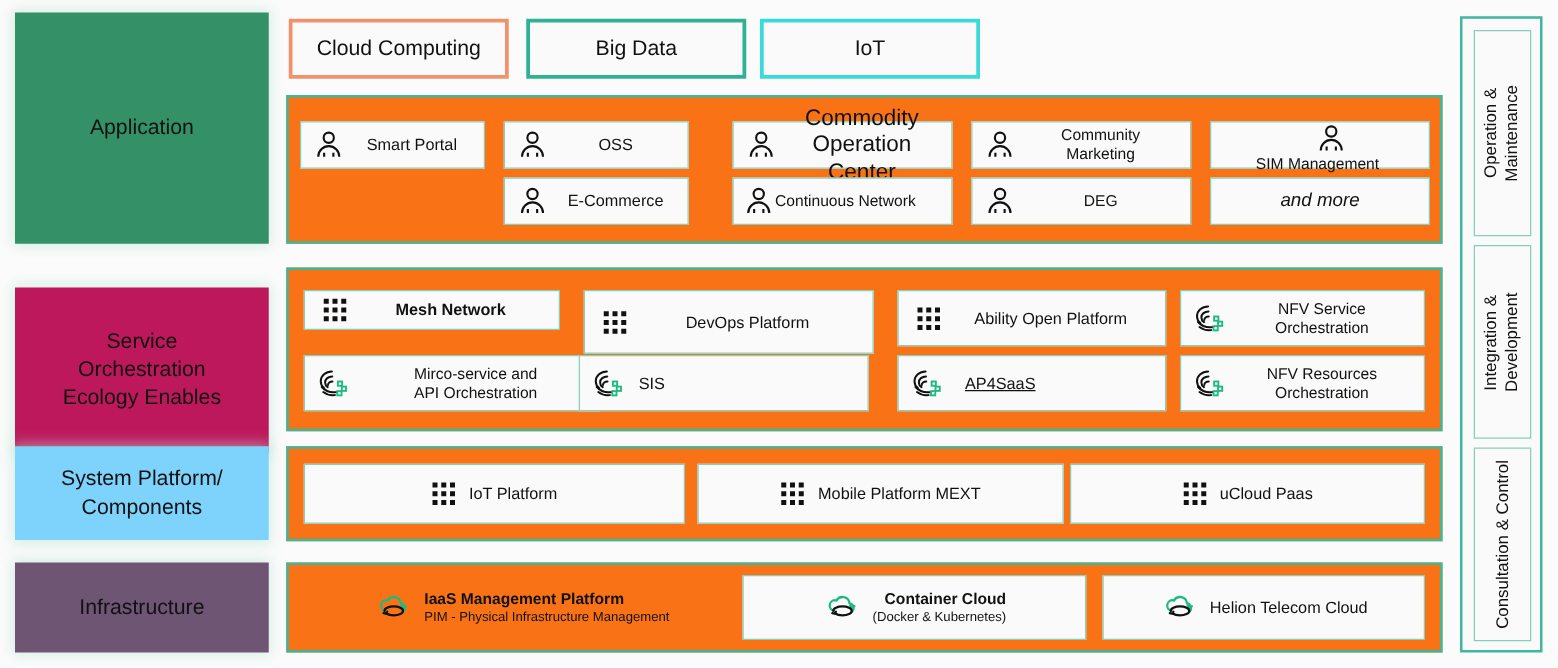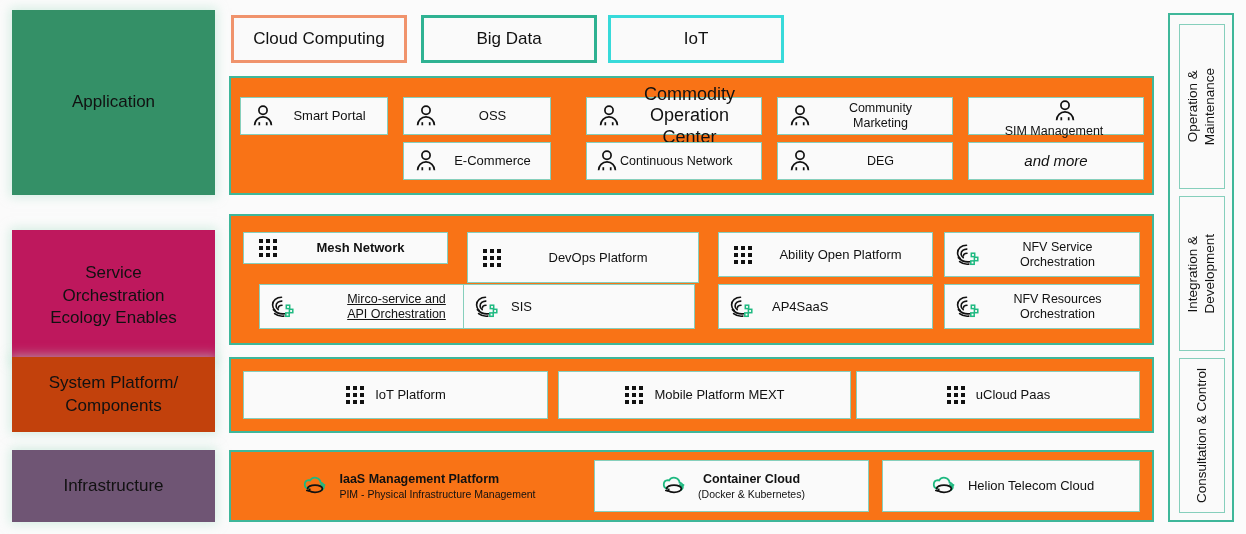--- a/index.html
+++ b/index.html
@@ -140,21 +140,21 @@
   <div class="layer-label" style="left: 12px; top: 10px; width: 203px; height: 185px; background: rgb(52, 144, 103);">
     <span>Application</span>
   </div>
 
   <div class="layer-label" style="left: 12px; top: 214px; width: 203px; height: 132px; white-space: pre-line; background: #be185d; margin-top: 16px;">
     <span>Service
 Orchestration
 Ecology Enables</span>
   </div>
 
-  <div class="layer-label" style="left: 12px; top: 357px; width: 203px; height: 75px; white-space: pre-line; background: #c2410c;">
+  <div class="layer-label" style="left: 12px; top: 357px; width: 203px; height: 75px; white-space: pre-line; background: #7dd3fc;">
     <span>System Platform/
 Components</span>
   </div>
 
   <div class="layer-label" style="left: 12px; top: 450px; width: 203px; height: 72px; background: rgb(111, 85, 116);">
     <span>Infrastructure</span>
   </div>
 
   <div class="cat-tab" style="left: 231px; top: 15px; width: 176px; height: 48px; border-color: rgb(240, 147, 108);">
     <span>Cloud Computing</span>
@@ -335,21 +335,21 @@
           <path d="M5.6 18.6c2.6 2 6 2.9 9.3 2.5" fill="none" stroke="#111" stroke-width="1.6" stroke-linecap="round"></path>
           <rect x="17.3" y="10.2" width="3.4" height="3.4" fill="none" stroke="#1eb980" stroke-width="1.5"></rect>
           <rect x="20.4" y="14.3" width="3.4" height="3.4" fill="none" stroke="#1eb980" stroke-width="1.5"></rect>
           <rect x="16.8" y="17.9" width="3.4" height="3.4" fill="none" stroke="#1eb980" stroke-width="1.5"></rect>
         </svg>
       </span>
       <span class="tile-text" style="white-space:pre-line;">NFV Service
 Orchestration</span>
     </div>
 
-    <div class="tile" style="left:28px; top:68px; width:237px; height:45px; font-size:12.5px;text-decoration:underline;">
+    <div class="tile" style="left:12px; top:68px; width:237px; height:45px; font-size:12.5px;">
       <span class="icon icon-orch">
         <svg viewBox="0 0 26 24">
           <path d="M12.5 2.2C7.6 2.2 3.6 5.6 3.6 9.9c0 2.2 1 4.2 2.7 5.6" fill="none" stroke="#111" stroke-width="1.6" stroke-linecap="round"></path>
           <path d="M12.8 6.1C9.7 6.1 7.1 8.2 7.1 10.9c0 1.5.8 2.9 2.1 3.8" fill="none" stroke="#111" stroke-width="1.6" stroke-linecap="round"></path>
           <path d="M13 10.2c-2 0-3.6 1.2-3.6 2.8" fill="none" stroke="#111" stroke-width="1.6" stroke-linecap="round"></path>
           <path d="M4.4 14.6c2.8 3.1 7.2 4.7 11.6 4.1" fill="none" stroke="#111" stroke-width="1.6" stroke-linecap="round"></path>
           <path d="M5.6 18.6c2.6 2 6 2.9 9.3 2.5" fill="none" stroke="#111" stroke-width="1.6" stroke-linecap="round"></path>
           <rect x="17.3" y="10.2" width="3.4" height="3.4" fill="none" stroke="#1eb980" stroke-width="1.5"></rect>
           <rect x="20.4" y="14.3" width="3.4" height="3.4" fill="none" stroke="#1eb980" stroke-width="1.5"></rect>
           <rect x="16.8" y="17.9" width="3.4" height="3.4" fill="none" stroke="#1eb980" stroke-width="1.5"></rect>
@@ -381,21 +381,21 @@
           <path d="M12.5 2.2C7.6 2.2 3.6 5.6 3.6 9.9c0 2.2 1 4.2 2.7 5.6" fill="none" stroke="#111" stroke-width="1.6" stroke-linecap="round"></path>
           <path d="M12.8 6.1C9.7 6.1 7.1 8.2 7.1 10.9c0 1.5.8 2.9 2.1 3.8" fill="none" stroke="#111" stroke-width="1.6" stroke-linecap="round"></path>
           <path d="M13 10.2c-2 0-3.6 1.2-3.6 2.8" fill="none" stroke="#111" stroke-width="1.6" stroke-linecap="round"></path>
           <path d="M4.4 14.6c2.8 3.1 7.2 4.7 11.6 4.1" fill="none" stroke="#111" stroke-width="1.6" stroke-linecap="round"></path>
           <path d="M5.6 18.6c2.6 2 6 2.9 9.3 2.5" fill="none" stroke="#111" stroke-width="1.6" stroke-linecap="round"></path>
           <rect x="17.3" y="10.2" width="3.4" height="3.4" fill="none" stroke="#1eb980" stroke-width="1.5"></rect>
           <rect x="20.4" y="14.3" width="3.4" height="3.4" fill="none" stroke="#1eb980" stroke-width="1.5"></rect>
           <rect x="16.8" y="17.9" width="3.4" height="3.4" fill="none" stroke="#1eb980" stroke-width="1.5"></rect>
         </svg>
       </span>
-      <span class="tile-text" style="text-align:left; padding-left:18px;">AP4SaaS</span>
+      <span class="tile-text" style="text-align:left; padding-left:18px;text-decoration:underline;">AP4SaaS</span>
     </div>
 
     <div class="tile" style="left:713px; top:68px; width:196px; height:45px; font-size:12.5px;">
       <span class="icon icon-orch">
         <svg viewBox="0 0 26 24">
           <path d="M12.5 2.2C7.6 2.2 3.6 5.6 3.6 9.9c0 2.2 1 4.2 2.7 5.6" fill="none" stroke="#111" stroke-width="1.6" stroke-linecap="round"></path>
           <path d="M12.8 6.1C9.7 6.1 7.1 8.2 7.1 10.9c0 1.5.8 2.9 2.1 3.8" fill="none" stroke="#111" stroke-width="1.6" stroke-linecap="round"></path>
           <path d="M13 10.2c-2 0-3.6 1.2-3.6 2.8" fill="none" stroke="#111" stroke-width="1.6" stroke-linecap="round"></path>
           <path d="M4.4 14.6c2.8 3.1 7.2 4.7 11.6 4.1" fill="none" stroke="#111" stroke-width="1.6" stroke-linecap="round"></path>
           <path d="M5.6 18.6c2.6 2 6 2.9 9.3 2.5" fill="none" stroke="#111" stroke-width="1.6" stroke-linecap="round"></path>
@@ -482,21 +482,21 @@
 
     <div class="tile center-content" style="left:363px; top:8px; width:275px; height:52px;">
       <span class="icon icon-cloud">
         <svg viewBox="0 0 30 24">
           <path d="M9.2 14.6a4.3 4.3 0 0 1 .6-8.5c.5 0 1 .1 1.4.3a5.6 5.6 0 0 1 10.4 2.3 3.9 3.9 0 0 1 1.3 7.2" fill="none" stroke="#1eb980" stroke-width="1.8" stroke-linecap="round"></path>
           <path d="M22 10.6l1.6 1.8 2-1.5" fill="none" stroke="#1eb980" stroke-width="1.7" stroke-linecap="round" stroke-linejoin="round"></path>
           <path d="M8.6 14.7c0-2 3.3-3.6 7.4-3.6s7.4 1.6 7.4 3.6-3.3 3.6-7.4 3.6c-2.4 0-4.6-.6-5.9-1.5" fill="none" stroke="#111" stroke-width="1.8" stroke-linecap="round"></path>
           <path d="M10.8 15.3l-1 1.6-2-.4" fill="none" stroke="#111" stroke-width="1.7" stroke-linecap="round" stroke-linejoin="round"></path>
         </svg>
       </span>
-      <span class="tile-text" style="text-align:center;">
+      <span class="tile-text" style="text-align:right;">
         <span class="strongline">Container Cloud</span>
         <span class="sub">(Docker &amp; Kubernetes)</span>
       </span>
     </div>
 
     <div class="tile center-content" style="left:651px; top:8px; width:258px; height:52px;">
       <span class="icon icon-cloud">
         <svg viewBox="0 0 30 24">
           <path d="M9.2 14.6a4.3 4.3 0 0 1 .6-8.5c.5 0 1 .1 1.4.3a5.6 5.6 0 0 1 10.4 2.3 3.9 3.9 0 0 1 1.3 7.2" fill="none" stroke="#1eb980" stroke-width="1.8" stroke-linecap="round"></path>
           <path d="M22 10.6l1.6 1.8 2-1.5" fill="none" stroke="#1eb980" stroke-width="1.7" stroke-linecap="round" stroke-linejoin="round"></path>

